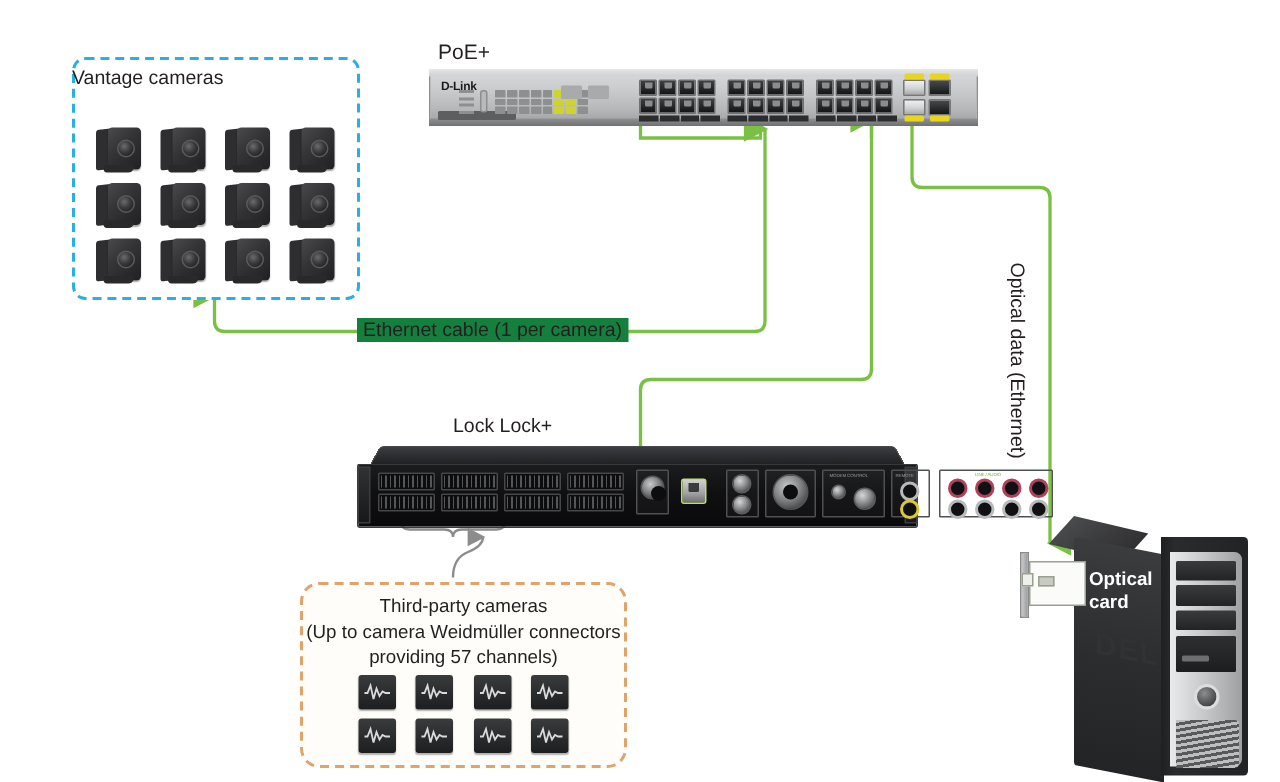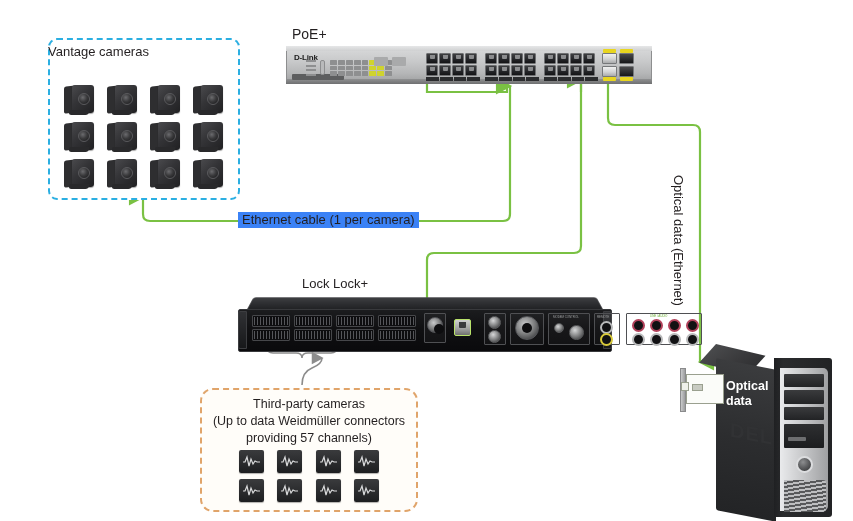--- a/index.html
+++ b/index.html
@@ -480,21 +480,21 @@
     width: 62px;
     font-size: 12.5px;
     font-weight: bold;
     line-height: 15px;
     color: #ffffff;
   }
 
   
   #ethernet-label {
     left: 238px; top: 212px;
-    background: #3b82f6;
+    background: #15803d;
     padding: 0 4px;
     font-size: 13px;
   }
   #optical-label {
     left: 686px; top: 172px;
     font-size: 13px;
     transform: rotate(90deg);
     transform-origin: left top;
     background: #ffffff;
     padding: 0 3px;
@@ -798,21 +798,21 @@
     <div class="rca" style="left:412px; top:38px;"></div>
     <div class="rca red" style="left:430px; top:24px;"></div>
     <div class="rca" style="left:430px; top:38px;"></div>
     <div class="rca red" style="left:448px; top:24px;"></div>
     <div class="rca" style="left:448px; top:38px;"></div>
   </div>
 
   <div class="abs" id="thirdparty-box"></div>
   <div id="thirdparty-title">
     <span>Third-party cameras</span><br>
-    <span>(Up to data Weidmüller connectors</span><br>
+    <span>(Up to camera Weidmüller connectors</span><br>
     <span>providing 57 channels)</span>
   </div>
   <div id="thirdparty-grid">
     <div class="tp-dev">
         <svg width="19" height="13" viewBox="0 0 19 13">
           <polyline points="1,7 3,7 5,2 7,11 9,4 11,9 13,6 15,7 18,7" fill="none" stroke="#d9dadb" stroke-width="1.2"></polyline>
         </svg>
       </div>
     <div class="tp-dev">
         <svg width="19" height="13" viewBox="0 0 19 13">
@@ -870,19 +870,19 @@
   </div>
 
   <div class="abs" id="netcard">
     <div class="nc-bracket"></div>
     <div class="nc-pcb"></div>
     <div class="nc-chip"></div>
     <div class="nc-port"></div>
   </div>
   <div id="netcard-label">
     <span>Optical</span><br>
-    <span>data</span>
+    <span>card</span>
   </div>
 
   <div class="lbl" id="ethernet-label">Ethernet cable (1 per camera)</div>
   <div class="lbl" id="optical-label">Optical data (Ethernet)</div>
 
 </div>
 
 </body></html>

